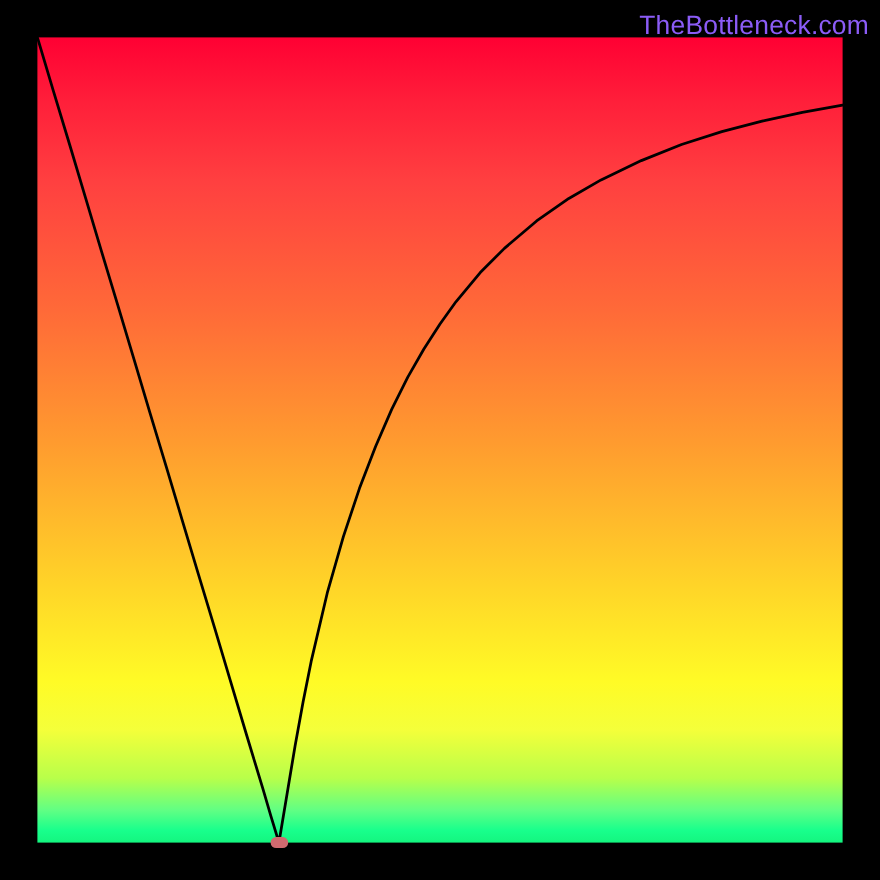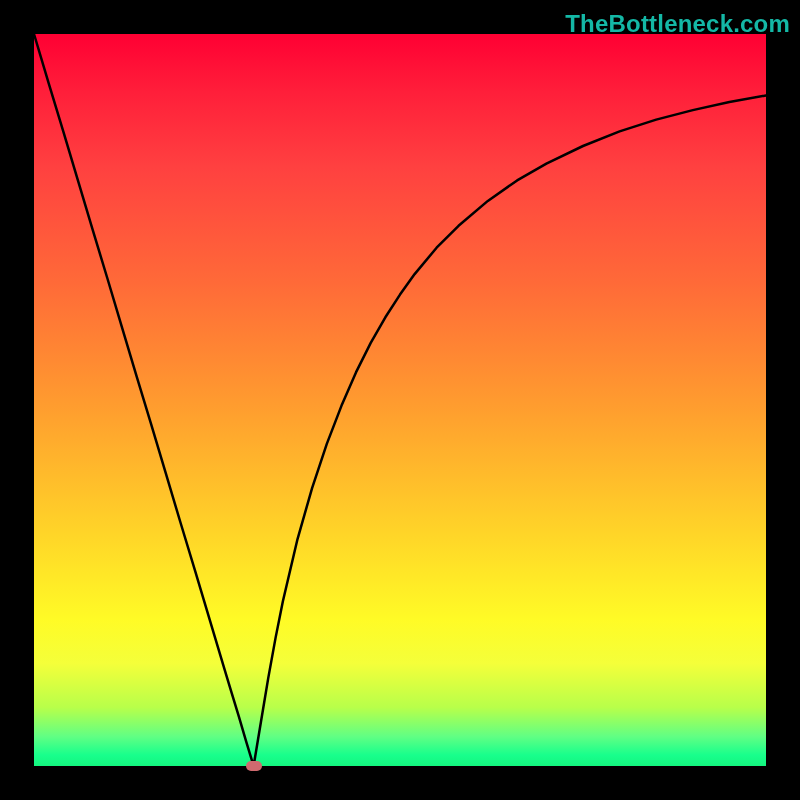--- a/index.html
+++ b/index.html
@@ -39,23 +39,23 @@
       #b8ff4a 92%,
       #60ff84 96%,
       #18ff8c 98.5%,
       #14f57f 100%
     );
   }
   .watermark {
     position: absolute;
     top: 10px;
     right: 10px;
-    color: #14b8a6;
+    color: #8b5cf6;
     font-size: 24px;
-    font-weight: 700;
+    font-weight: 400;
     letter-spacing: 0.2px;
     user-select: none;
   }
   svg.curve {
     position: absolute;
     left: 0;
     top: 0;
     width: 732px;
     height: 732px;
     overflow: visible;

